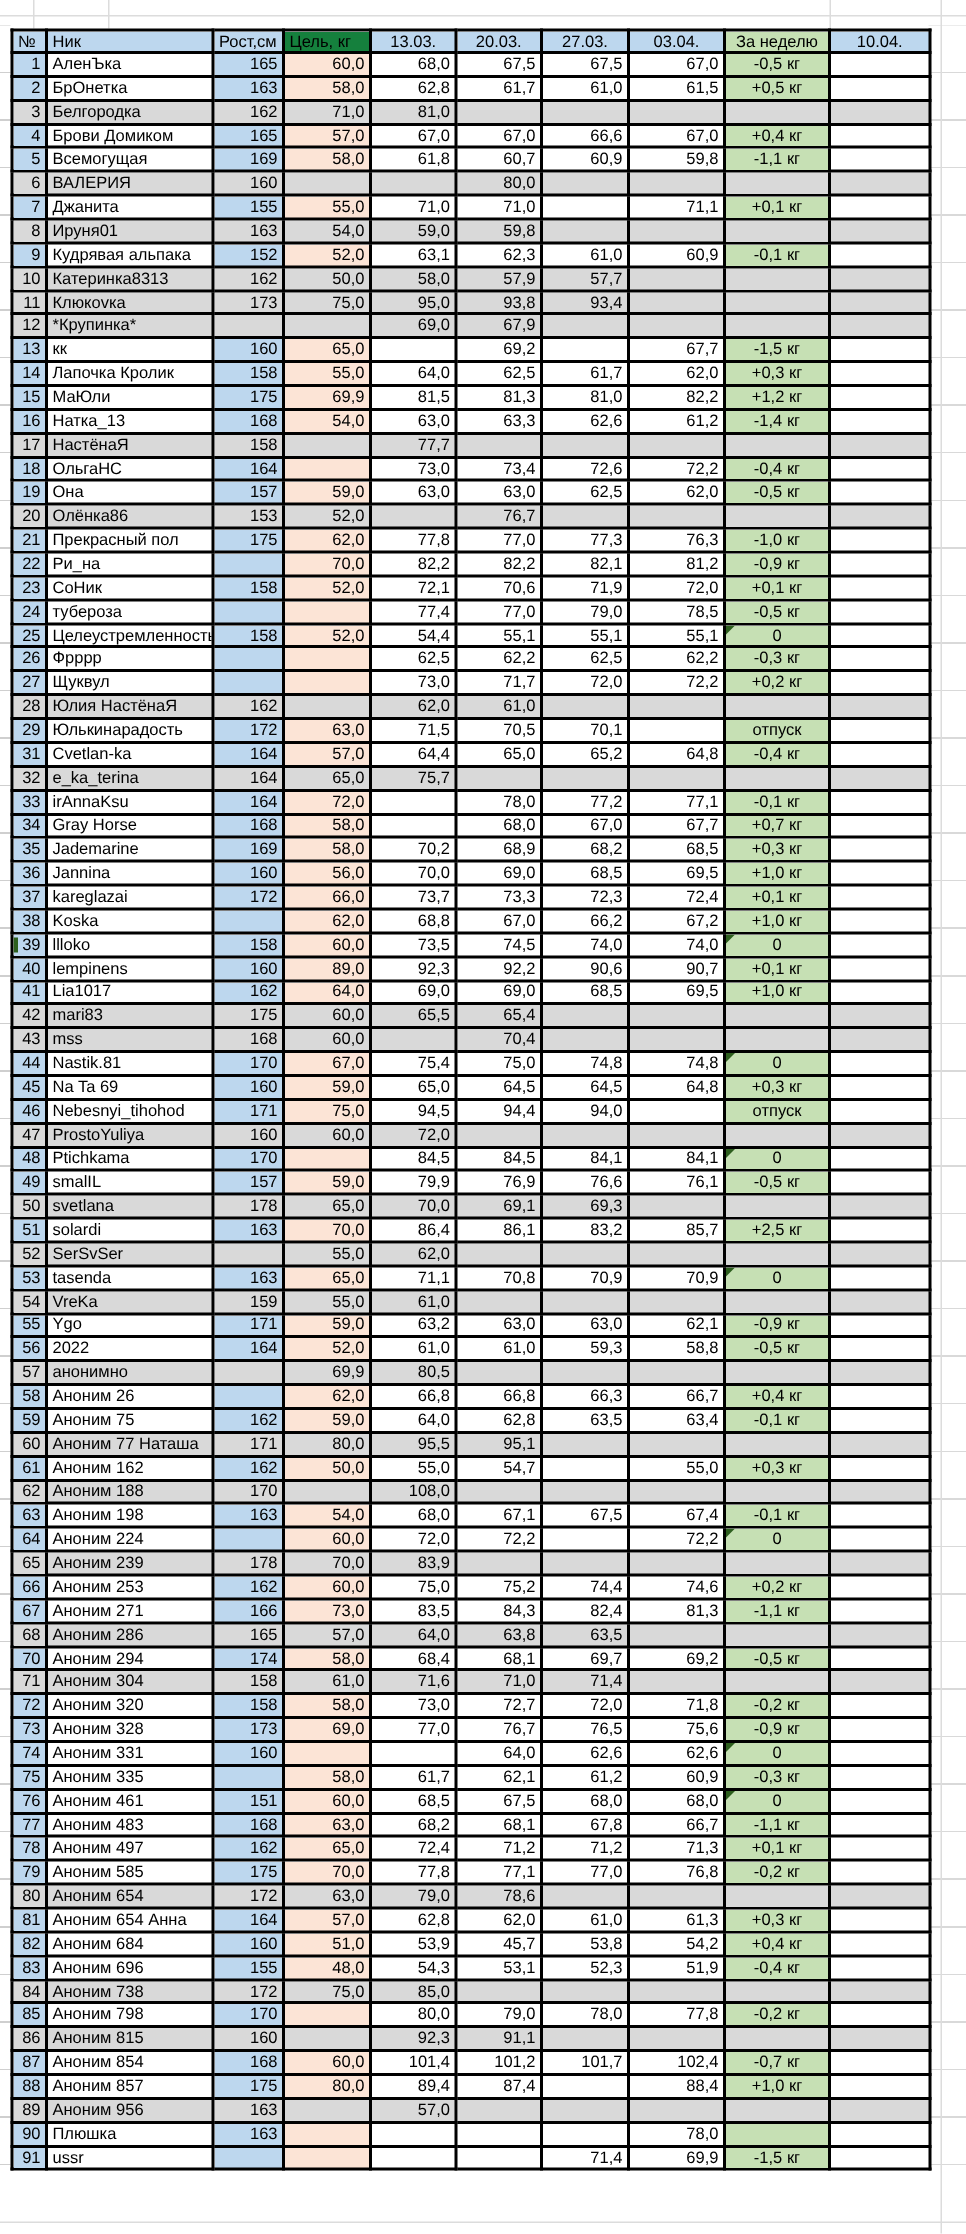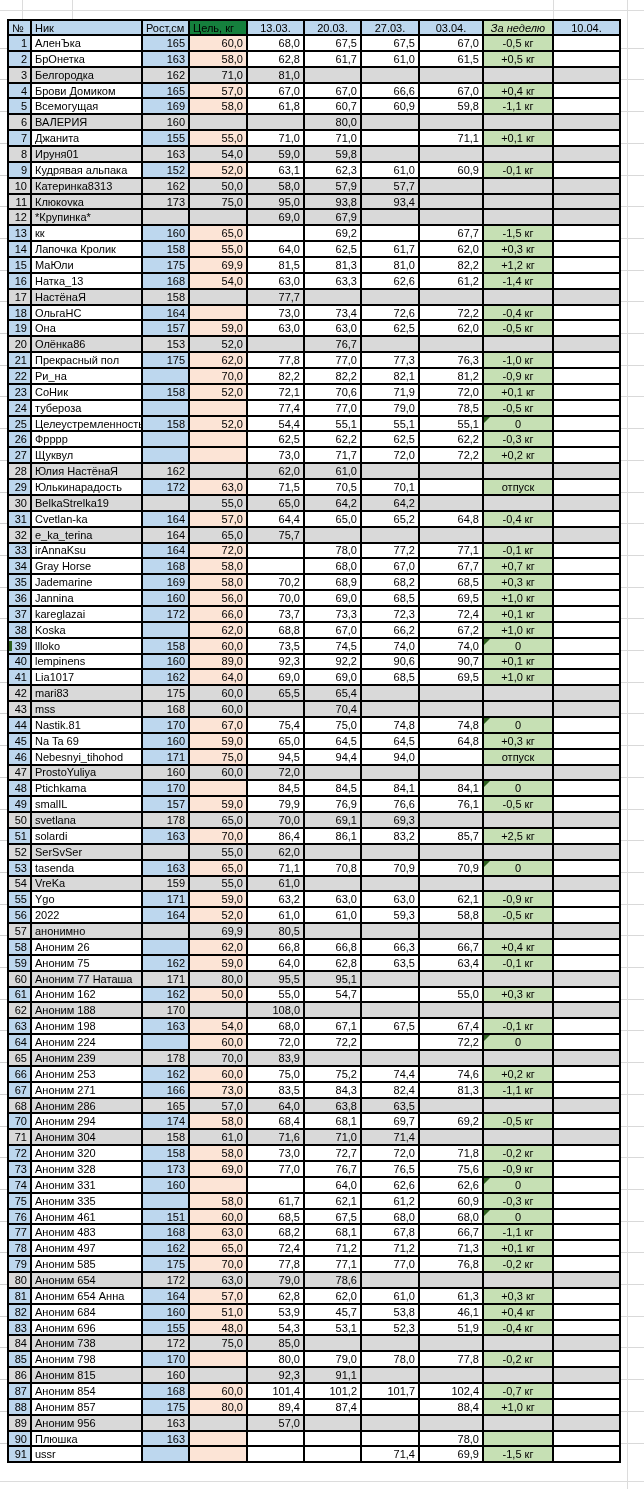--- a/index.html
+++ b/index.html
@@ -22,21 +22,21 @@
     border-collapse:collapse; table-layout:fixed;
   }
   th, td {
     border:2px solid #000; font-size:11px; line-height:12px;
     padding:0 3px; overflow:hidden; white-space:nowrap;
     font-weight:normal; color:#000;
   }
   thead th { height:13px; background:#bdd7ee; }
   thead th.c0, thead th.c1, thead th.c2, thead th.c3 { text-align:left; }
   thead th.c3 { background:#15803d; }
-  thead th.c8 { background:#c6e0b4;font-style:italic; }
+  thead th.c8 { background:#c6e0b4; }
   tbody td { height:13.87px; }
   td.num    { text-align:right; }
   td.nick   { text-align:left; }
   td.height { text-align:right; }
   td.goal   { text-align:right; }
   td.w      { text-align:right; }
   td.week   { text-align:center; position:relative; }
   tr.active td.num    { background:#bdd7ee; }
   tr.active td.nick   { background:#ffffff; }
   tr.active td.height { background:#bdd7ee; }
@@ -435,32 +435,20 @@
         <td class="nick">Юлькинарадость</td>
         <td class="height">172</td>
         <td class="goal">63,0</td>
         <td class="w">71,5</td>
         <td class="w">70,5</td>
         <td class="w">70,1</td>
         <td class="w"></td>
         <td class="week">отпуск</td>
         <td class="next"></td>
       </tr>
-      <tr class="inactive">
-        <td class="num">30</td>
-        <td class="nick">BelkaStrelka19</td>
-        <td class="height"></td>
-        <td class="goal">55,0</td>
-        <td class="w">65,0</td>
-        <td class="w">64,2</td>
-        <td class="w">64,2</td>
-        <td class="w"></td>
-        <td class="week"></td>
-        <td class="next"></td>
-      </tr>
       <tr class="active">
         <td class="num">31</td>
         <td class="nick">Cvetlan-ka</td>
         <td class="height">164</td>
         <td class="goal">57,0</td>
         <td class="w">64,4</td>
         <td class="w">65,0</td>
         <td class="w">65,2</td>
         <td class="w">64,8</td>
         <td class="week">-0,4 кг</td>
@@ -1055,21 +1043,21 @@
         <td class="next"></td>
       </tr>
       <tr class="active">
         <td class="num">82</td>
         <td class="nick">Аноним 684</td>
         <td class="height">160</td>
         <td class="goal">51,0</td>
         <td class="w">53,9</td>
         <td class="w">45,7</td>
         <td class="w">53,8</td>
-        <td class="w">46,1</td>
+        <td class="w">54,2</td>
         <td class="week">+0,4 кг</td>
         <td class="next"></td>
       </tr>
       <tr class="active">
         <td class="num">83</td>
         <td class="nick">Аноним 696</td>
         <td class="height">155</td>
         <td class="goal">48,0</td>
         <td class="w">54,3</td>
         <td class="w">53,1</td>

